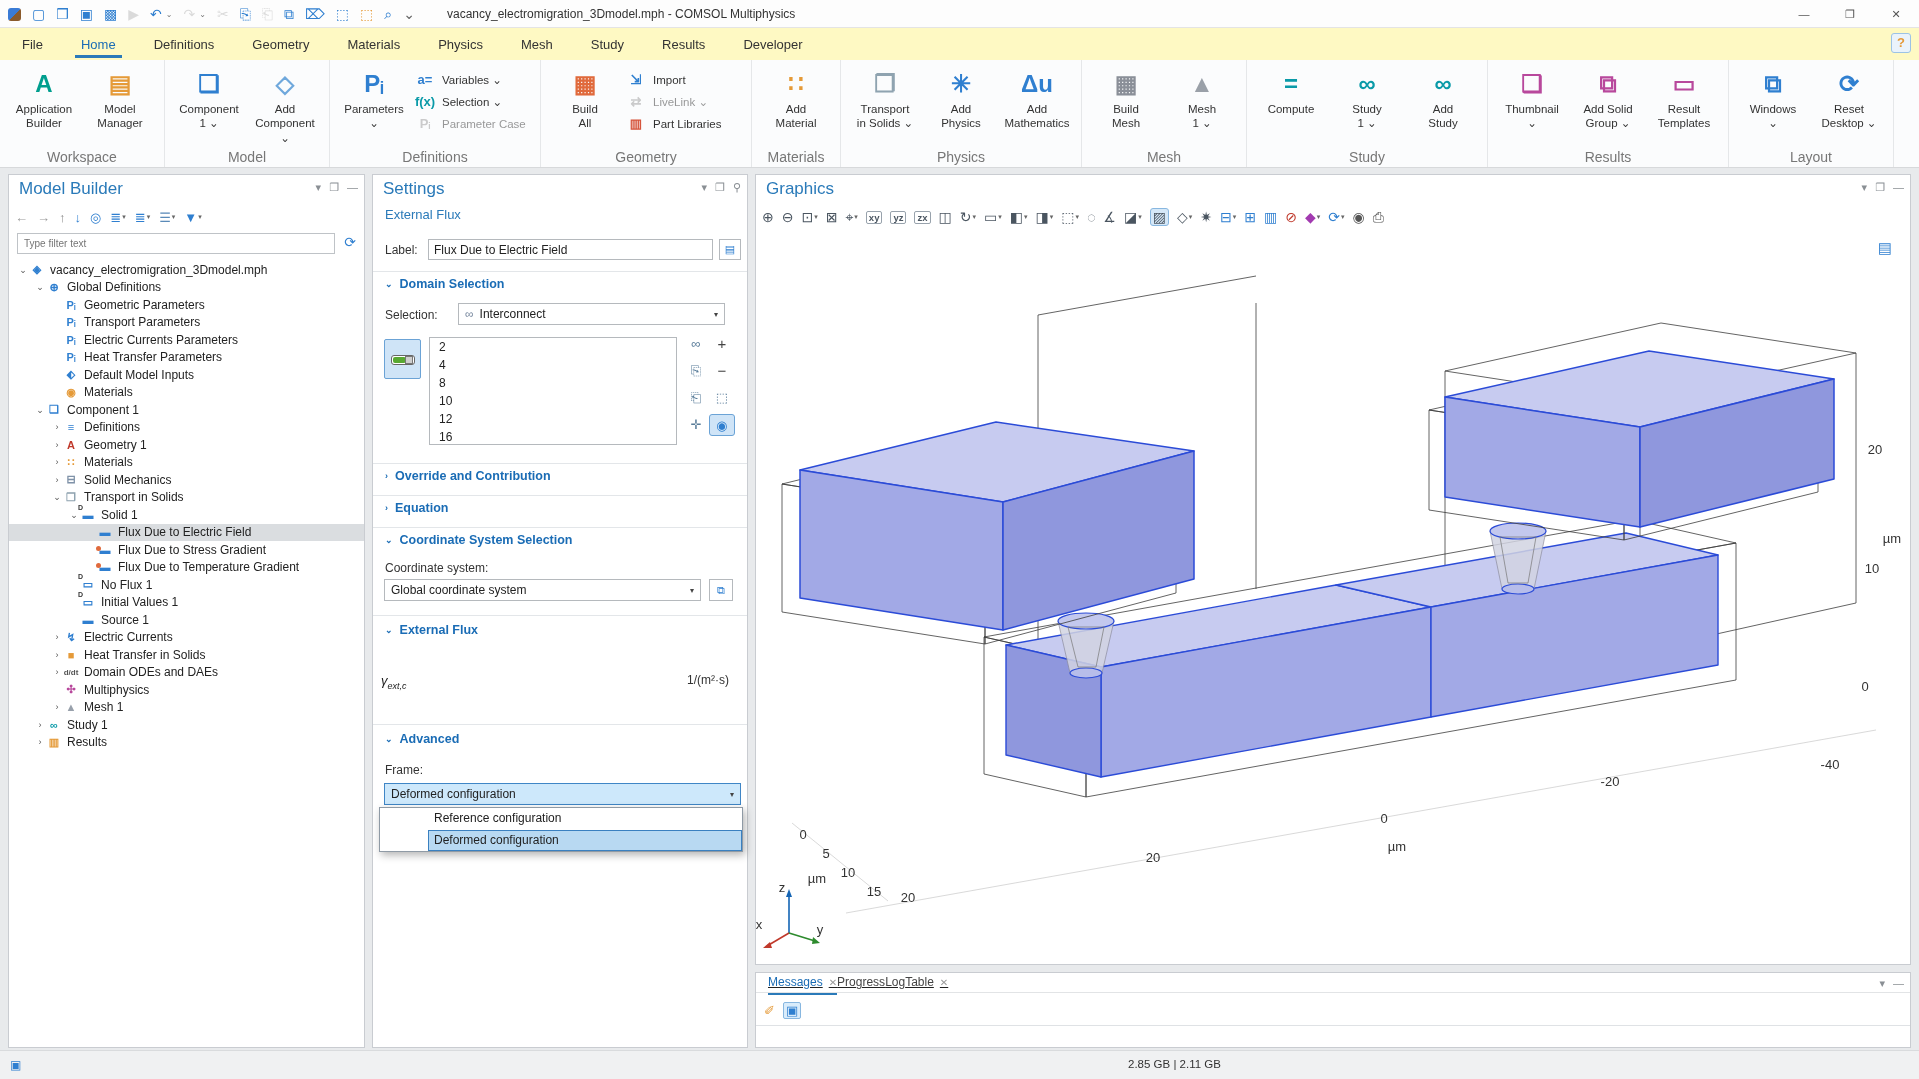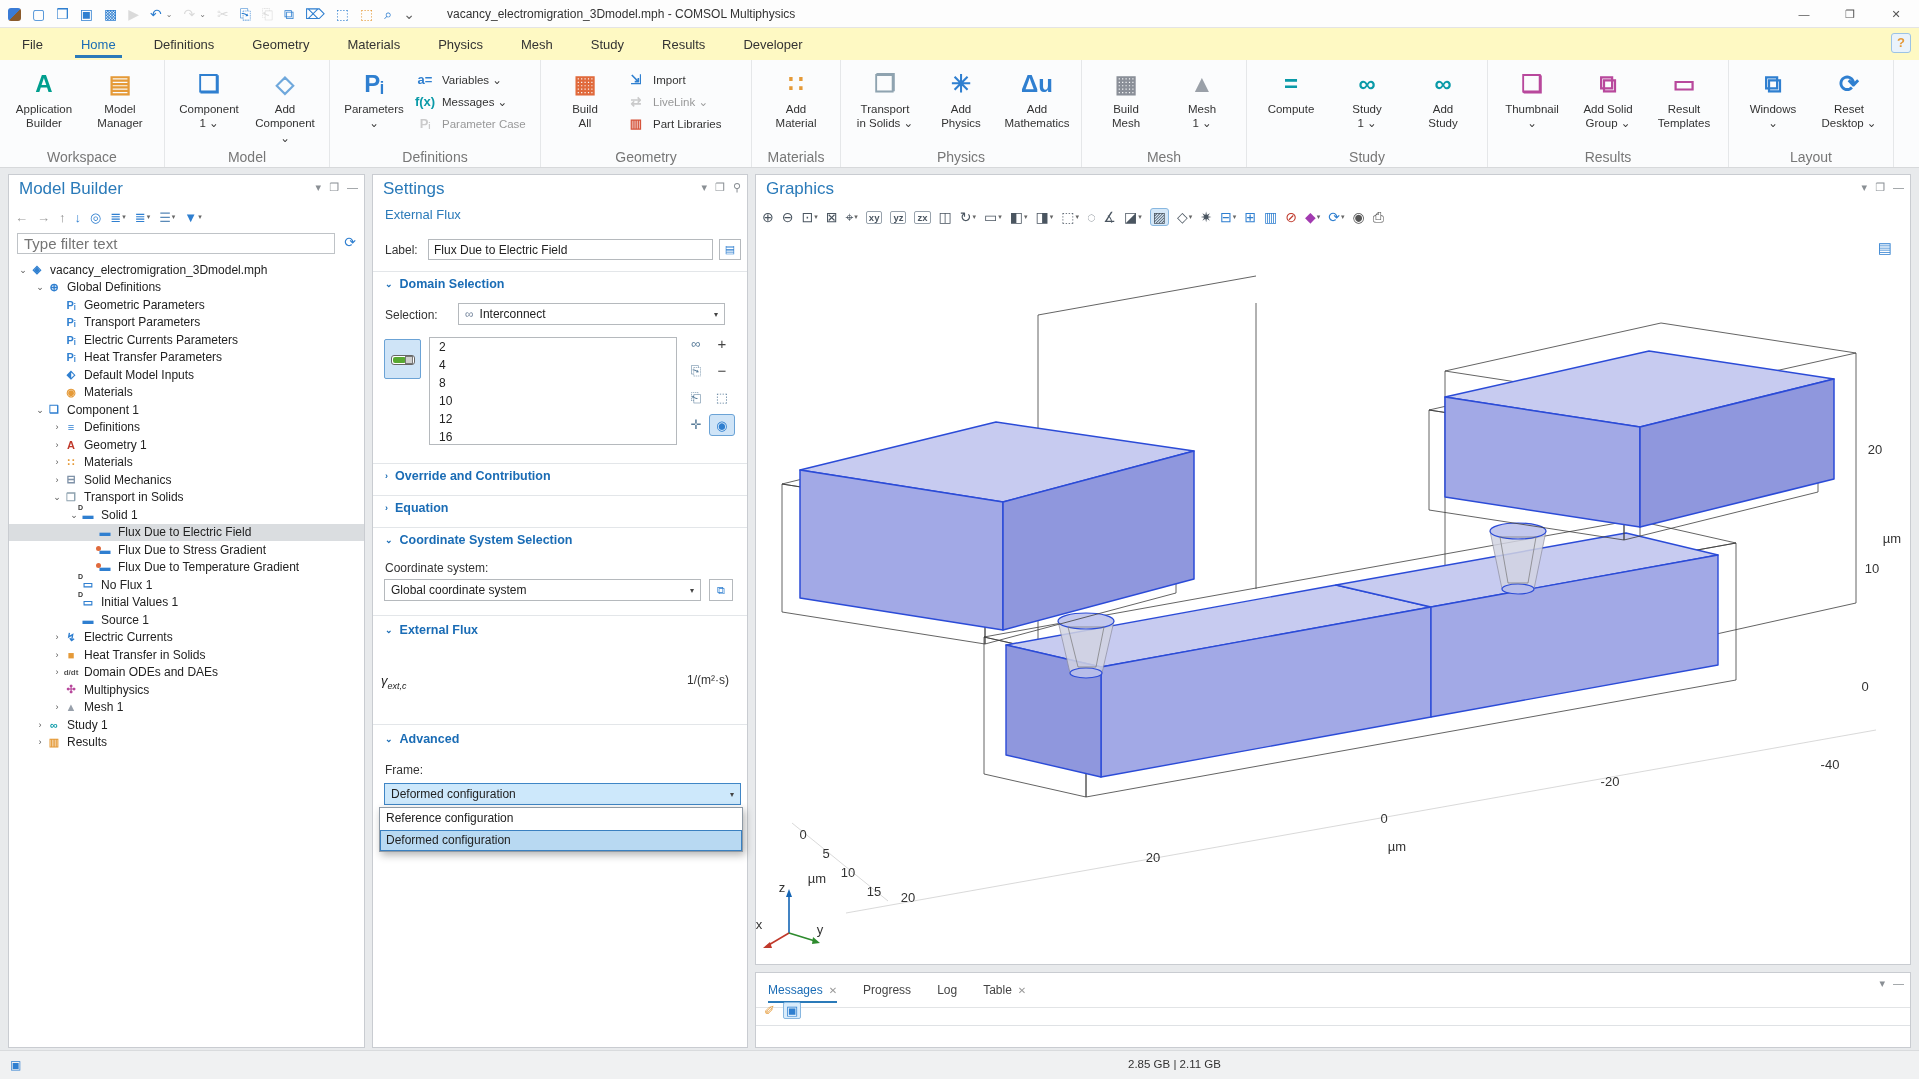--- a/index.html
+++ b/index.html
@@ -38,21 +38,21 @@
   
   .panel { position:absolute; background:#fff; border:1px solid #c9ccd1; }
   .phead { position:relative; height:28px; }
   .ptitle { position:absolute; left:10px; top:4px; font-size:17px; color:#2a7ab9; }
   .picons { position:absolute; right:6px; top:6px; display:flex; gap:8px; color:#8a8f94; font-size:11px; }
 
   #model-builder { left:8px; top:174px; width:357px; height:874px; }
   #mb-toolbar { position:absolute; left:6px; top:30px; height:24px; display:flex; align-items:center; gap:9px; }
   .tbi { font-size:13px; display:flex; align-items:center; gap:1px; }
   .tbcaret { font-size:7px; color:#666; }
-  #mb-filter { position:absolute; left:8px; top:58px; width:318px; height:21px; border:1px solid #bfc3c7; font-size:15px; padding:0 6px; color:#333; font-family:"Liberation Sans",sans-serif; }
+  #mb-filter { position:absolute; left:8px; top:58px; width:318px; height:21px; border:1px solid #bfc3c7; font-size:10px; padding:0 6px; color:#333; font-family:"Liberation Sans",sans-serif; }
   #mb-refresh { position:absolute; right:8px; top:59px; color:#2f7fd0; font-size:14px; }
   #tree { position:absolute; left:0; top:86px; right:0; bottom:0; overflow:hidden; }
   .trow { display:flex; align-items:center; height:17.5px; font-size:12px; white-space:nowrap; }
   .trow.sel { background:#dadde0; }
   .tchev { width:12px; font-size:9px; color:#555; text-align:center; flex:none; }
   .ticon { position:relative; min-width:16px; text-align:center; font-size:11px; font-weight:bold; flex:none; margin-right:5px; }
   .ticon .dmark { position:absolute; left:-2px; top:-5px; font-size:7px; font-weight:bold; color:#333; }
   .ticon .odot { position:absolute; left:-1px; top:2px; width:5px; height:5px; border-radius:50%; background:#e06a3c; }
   .tsmall { font-size:8px !important; }
 
@@ -72,37 +72,37 @@
   #dom-list li { height:18px; line-height:18px; padding-left:9px; }
   #toggle-btn { position:absolute; left:11px; top:164px; width:37px; height:40px; background:#cfe4f7; border:1px solid #6ba3d6; border-radius:2px; }
   .togpill { position:absolute; left:6px; top:15px; width:24px; height:10px; border:1px solid #666; border-radius:3px; background:#fff; }
   .togfill { position:absolute; left:1px; top:1px; width:13px; height:6px; background:#58a832; border-radius:2px; }
   .togknob { position:absolute; right:1px; top:0px; width:8px; height:8px; background:#cfcfcf; border:1px solid #777; }
   #sel-stack { position:absolute; left:310px; top:158px; display:grid; grid-template-columns:26px 26px; grid-auto-rows:27px; }
   .stk { font-size:13px; color:#5a7d9a; text-align:center; line-height:22px; }
   .stk.plus { color:#444; font-size:15px; }
   .stk.activebox { background:#cfe4f7; border:1px solid #6ba3d6; border-radius:3px; color:#2f7fd0; height:22px; }
   .fieldcol input { display:block; width:258px; height:21px; margin-top:-1px; }
-  #frame-pop { position:absolute; left:6px; top:632px; width:364px; background:#fff; border:1px solid #8f9aa5; box-shadow:2px 3px 8px rgba(0,0,0,.3); z-index:50; }
+  #frame-pop { position:absolute; left:6px; top:632px; width:364px; background:#fff; border:1px solid #8f9aa5; box-shadow:2px 3px 8px rgba(0,0,0,.3); z-index:50;padding-left:48px; }
   #frame-pop .opt { height:21.5px; line-height:21.5px; font-size:12px; padding-left:6px; }
   #frame-pop .opt.sel { background:#b8d9f2; outline:1px solid #3a80c0; outline-offset:-1px; }
 
   
   #graphics { left:755px; top:174px; width:1156px; height:791px; }
   #gfx-toolbar { position:absolute; left:6px; top:30px; height:24px; display:flex; align-items:center; gap:8px; z-index:2; }
   .gti { display:flex; align-items:center; gap:1px; font-size:14px; color:#4a5560; }
   .gti.txt { font-size:9.5px; font-weight:bold; border:1px solid #98a2ac; padding:0 2px; border-radius:2px; color:#4a5560; }
   .gti.activebg { background:#d5e8f8; border:1px solid #88b7e0; border-radius:3px; padding:0 2px; }
   #scene { position:absolute; left:0; top:0; width:1156px; height:791px; z-index:1; }
   .axlabel { position:absolute; font-size:13px; color:#333; transform:translate(-50%,-50%); z-index:1; }
   #gfx-float { position:absolute; right:18px; top:64px; font-size:15px; color:#2f7fd0; z-index:2; }
 
   
   #messages { left:755px; top:972px; width:1156px; height:76px; }
-  #msg-tabs { position:absolute; left:0; top:0; right:0; height:35px; display:flex; align-items:center; padding-left:12px; gap:26px; border-bottom:1px solid #e2e4e6; }
+  #msg-tabs { position:absolute; left:0; top:0; right:0; height:20px; display:flex; align-items:center; padding-left:12px; border-bottom:1px solid #e2e4e6;text-decoration:underline; }
   .mtab { font-size:12px; color:#444; display:flex; gap:6px; align-items:center; position:relative; height:25px; line-height:25px; }
   .mtab.act { color:#1a6cb5; }
   .mtab.act::after { content:""; position:absolute; left:0; right:0; bottom:0; height:2px; background:#2a7ab9; }
   .mtab .x { color:#999; font-size:10px; }
   #msg-icons { position:absolute; right:6px; top:4px; display:flex; gap:8px; color:#8a8f94; font-size:11px; }
   #msg-toolbar { position:absolute; left:8px; top:29px; display:flex; gap:8px; align-items:center; }
   .msgtool { font-size:13px; }
   .msgtool.activebox { background:#d9ecfb; border:1px solid #88b7e0; border-radius:2px; padding:0 2px; }
   #msg-content { position:absolute; left:0; right:0; top:52px; bottom:0; background:#fff; border-top:1px solid #dfe2e5; }
 
@@ -206,21 +206,21 @@
             <div>⌄</div>
           </div>
         </div>
         <div class="rcol">
           <div class="rbS">
             <span class="riconS" style="color: rgb(47, 127, 208);">a=</span>
             <span class="rslab">Variables ⌄</span>
           </div>
           <div class="rbS">
             <span class="riconS" style="color: rgb(10, 154, 168);">f(x)</span>
-            <span class="rslab">Messages ⌄</span>
+            <span class="rslab">Selection ⌄</span>
           </div>
           <div class="rbS dim">
             <span class="riconS" style="color: rgb(154, 154, 154);">Pᵢ</span>
             <span class="rslab">Parameter Case</span>
           </div>
         </div>
       </div>
       <div class="rglabel">Definitions</div>
     </div>
     <div class="rgroup">

